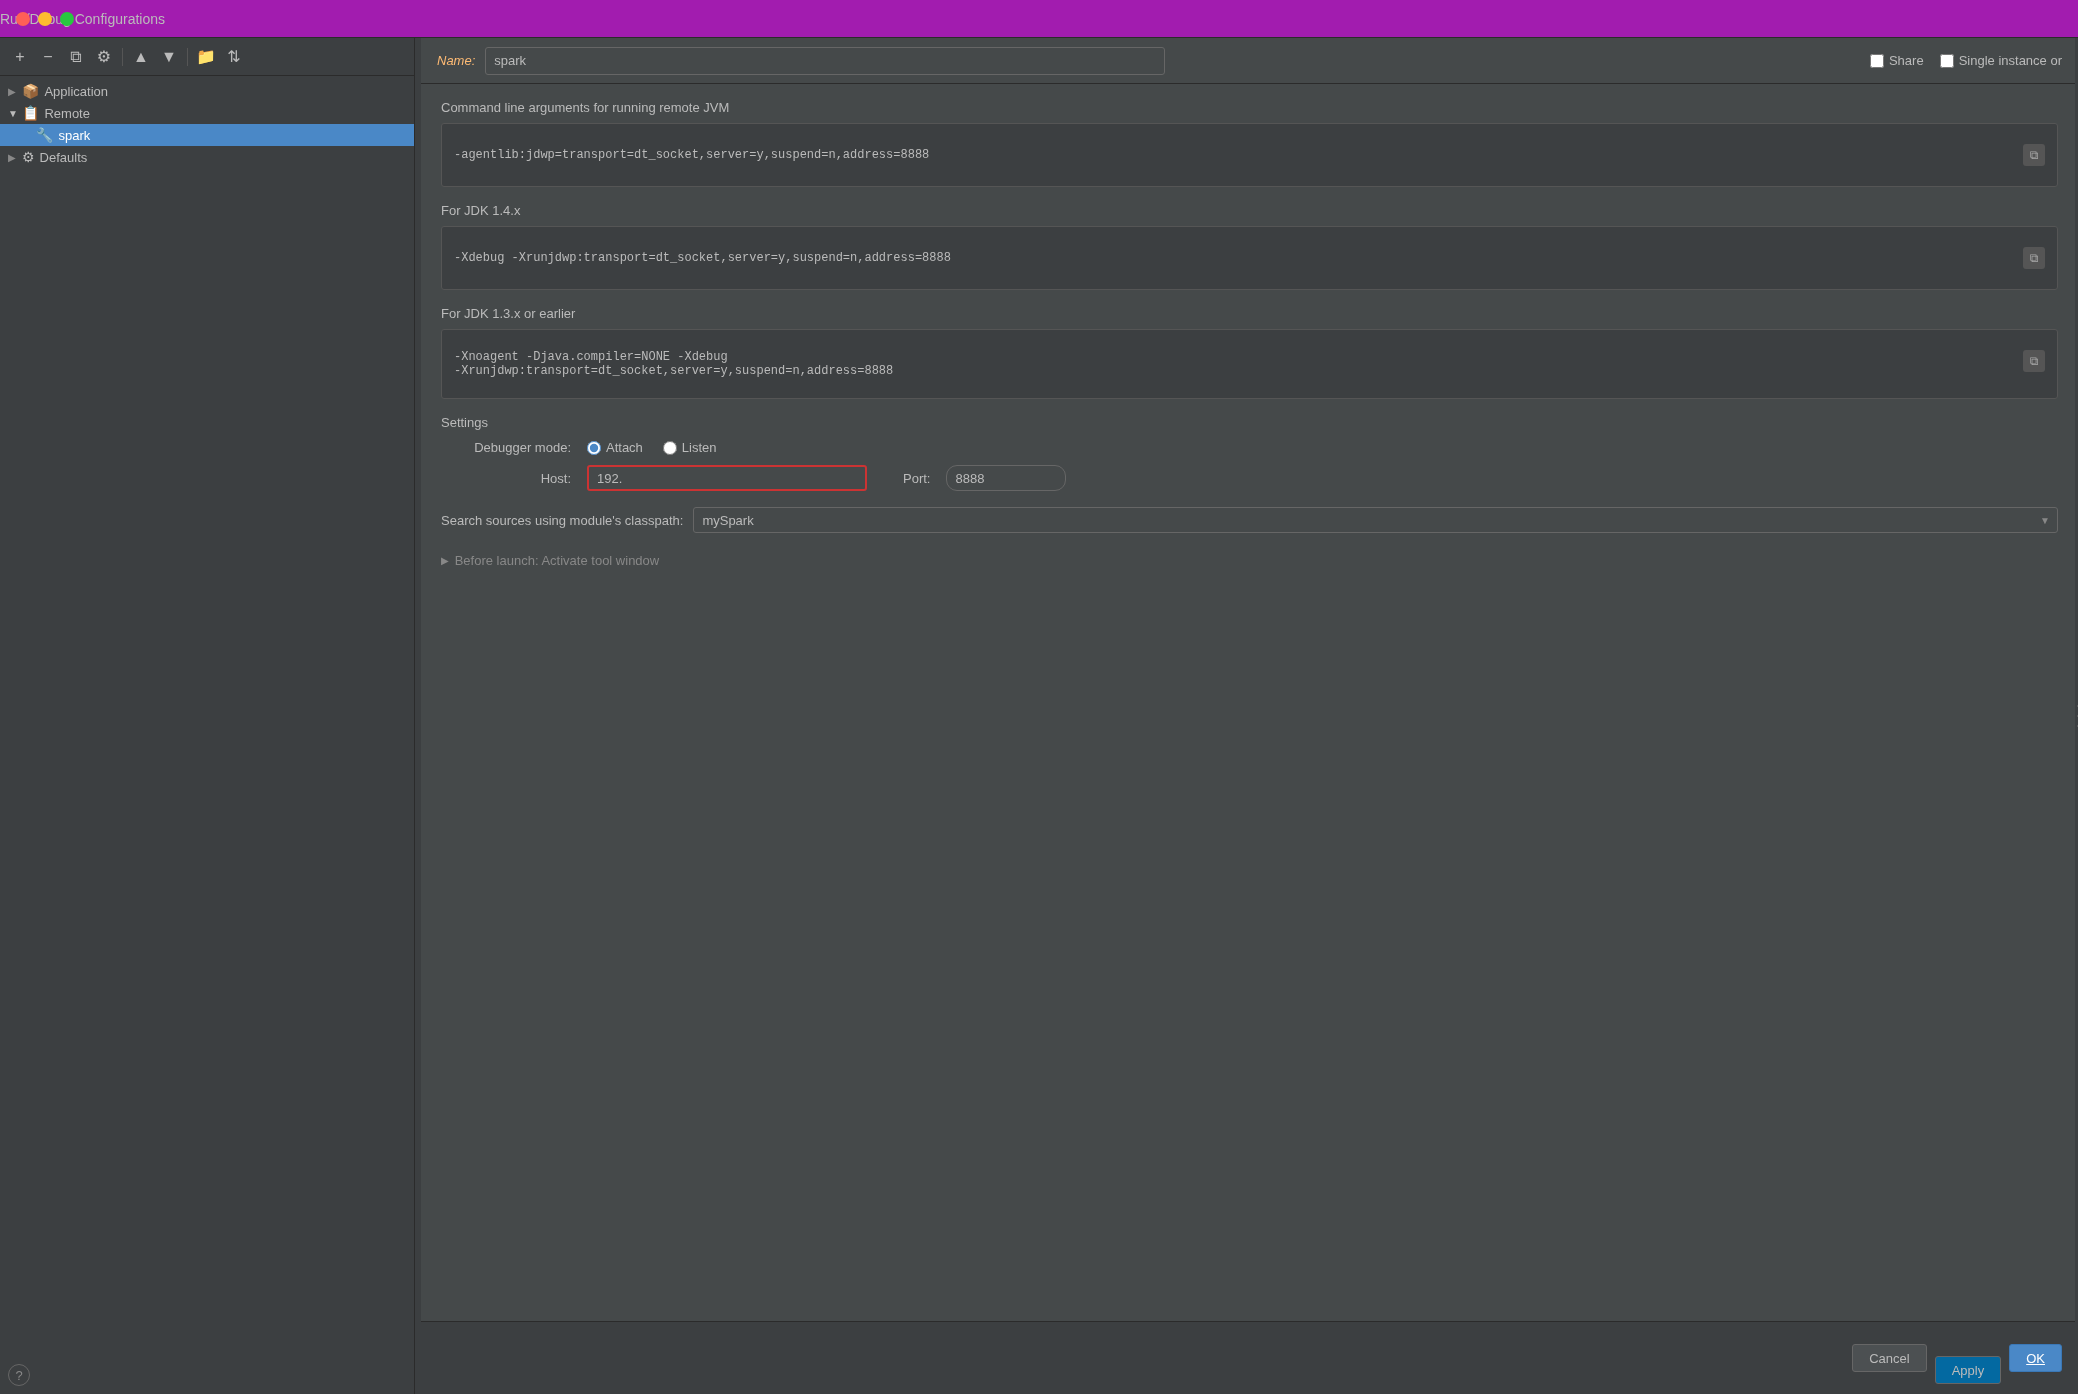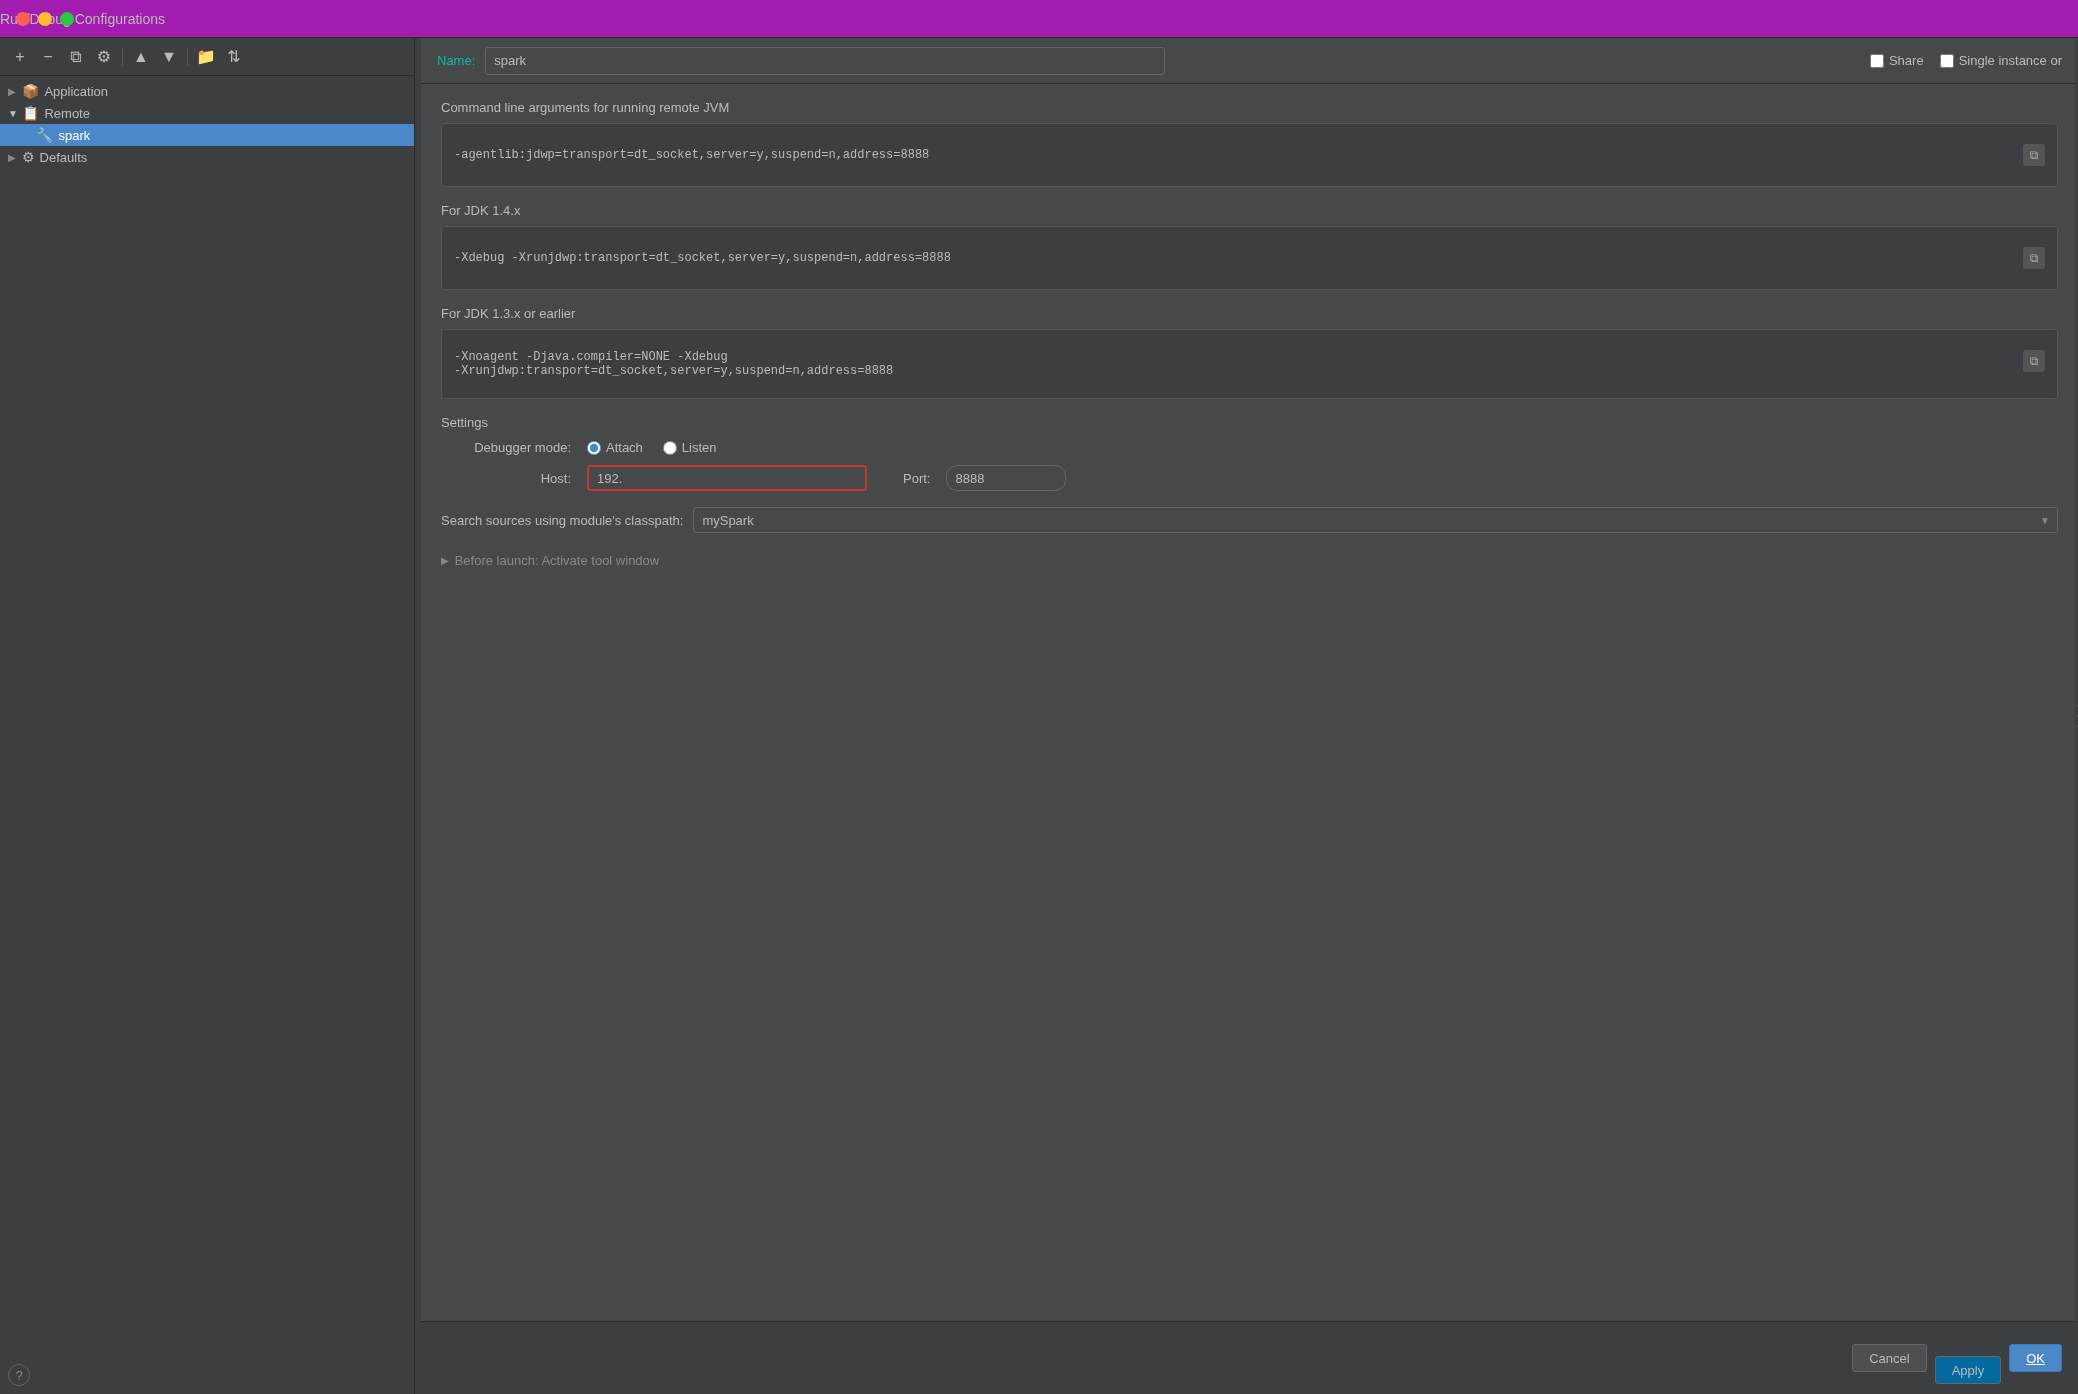--- a/index.html
+++ b/index.html
@@ -151,23 +151,24 @@
     
     .name-row {
       display: flex;
       align-items: center;
       padding: 10px 16px;
       gap: 10px;
       border-bottom: 1px solid #2b2b2b;
       height: 46px;
     }
     .name-label {
-      color: #14b8a6;
+      color: #fdba74;
       font-size: 13px;
       white-space: nowrap;
+      font-style: italic;
     }
     .name-input {
       flex: 1;
       max-width: 680px;
       height: 28px;
       background: #45494a;
       border: 1px solid #666;
       border-radius: 3px;
       color: #bbbbbb;
       font-size: 13px;

